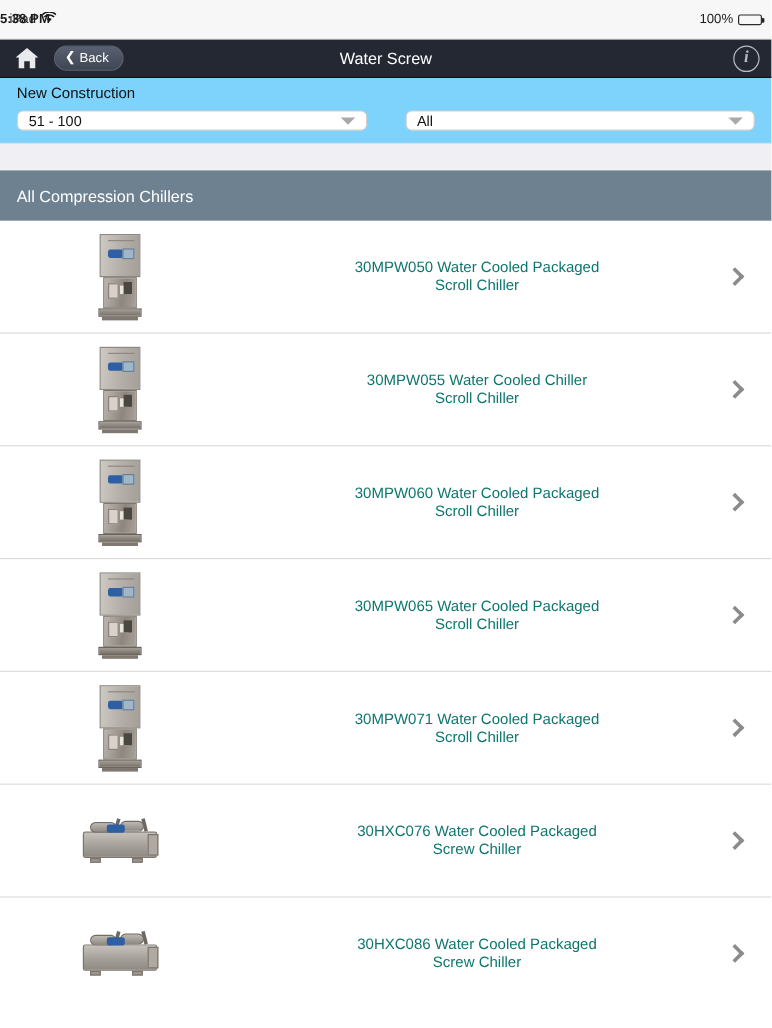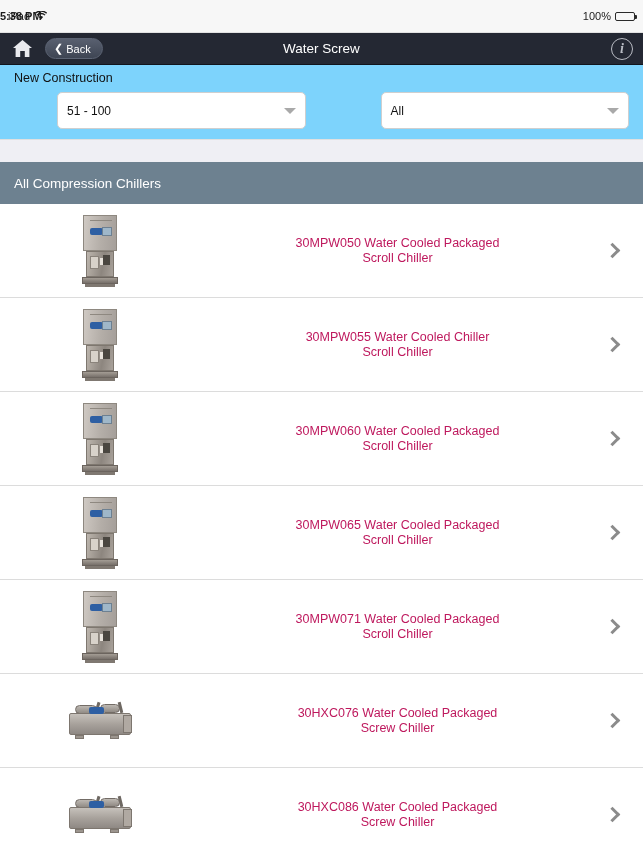--- a/index.html
+++ b/index.html
@@ -88,30 +88,29 @@
   
   .filter-area {
     background:#7dd3fc;
     padding:6px 14px 10px 14px;
     border-bottom:1px solid #e0e0e0;
   }
   .filter-label { font-size:12.5px; color:#111; margin-bottom:7px; }
   .filter-row { display:flex; gap:32px; }
   .select-box {
     flex:1;
-    height:37px;
+    height:17px;
     background:#fff;
     border:1px solid #cfcfcf;
     border-radius:5px;
     display:flex; align-items:center;
     padding:0 9px;
     font-size:12px; color:#111;
     cursor:pointer;
     position:relative;
-    margin-left:43px;
   }
   .select-value { flex:1; }
   .caret {
     width:0; height:0;
     border-left:6px solid transparent;
     border-right:6px solid transparent;
     border-top:6px solid #a9a9a9;
   }
 
   
@@ -138,21 +137,21 @@
     padding:0 14px 0 0;
   }
   .thumb-cell {
     width:200px;
     display:flex; align-items:center; justify-content:center;
     flex:none;
   }
   .row-title {
     flex:1;
     text-align:center;
-    font-size:12.5px; color:#be185d;
+    font-size:12.5px; color:#0f766e;
     line-height:1.16;
     padding:0 6px;
   }
   .chev-cell {
     width:34px; flex:none;
     display:flex; align-items:center; justify-content:center;
   }
   .chev {
     width:11px; height:11px;
     border-right:3.5px solid #8b8b8b;

